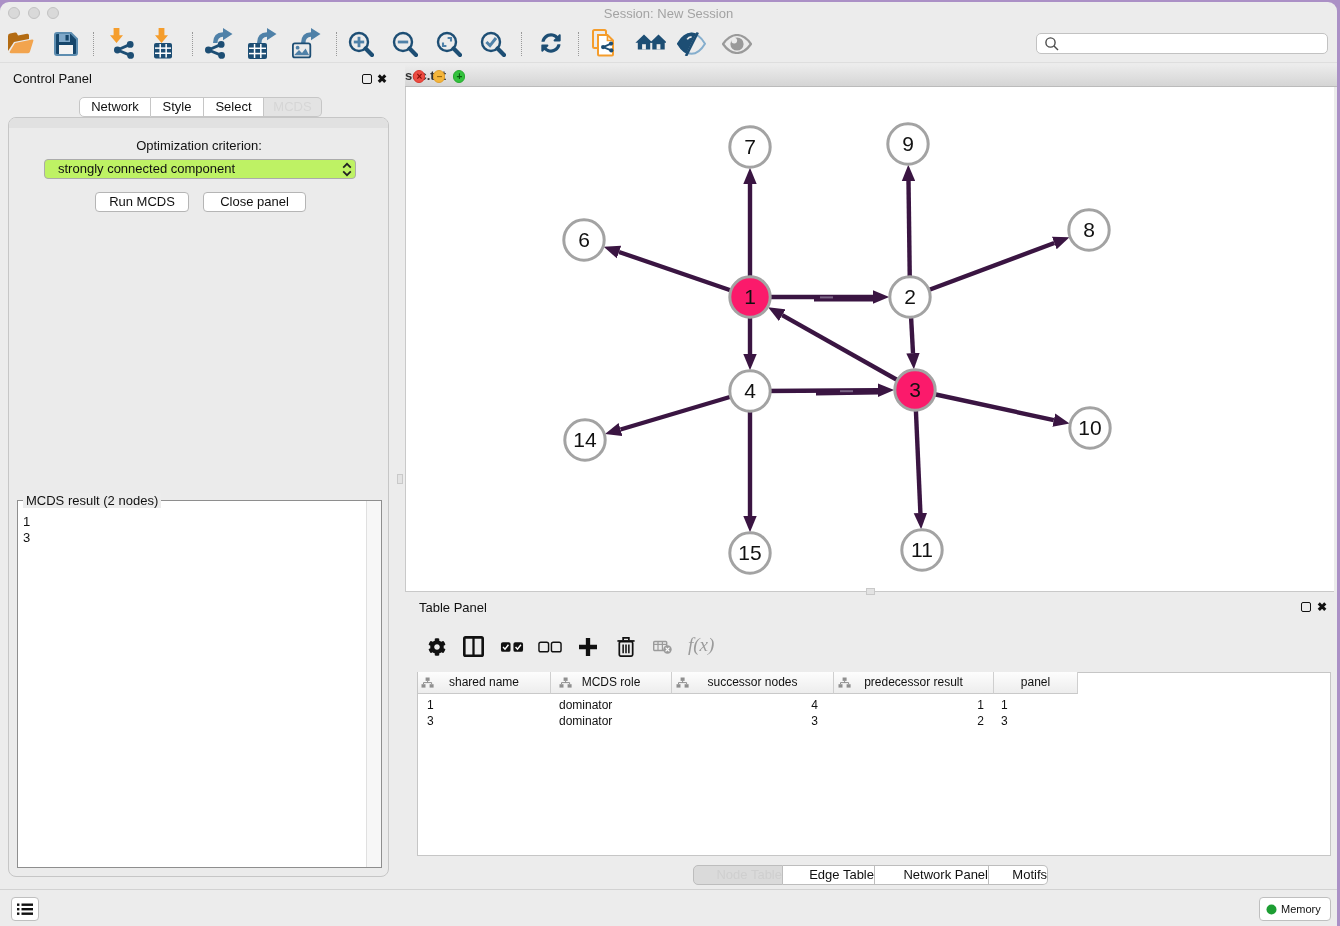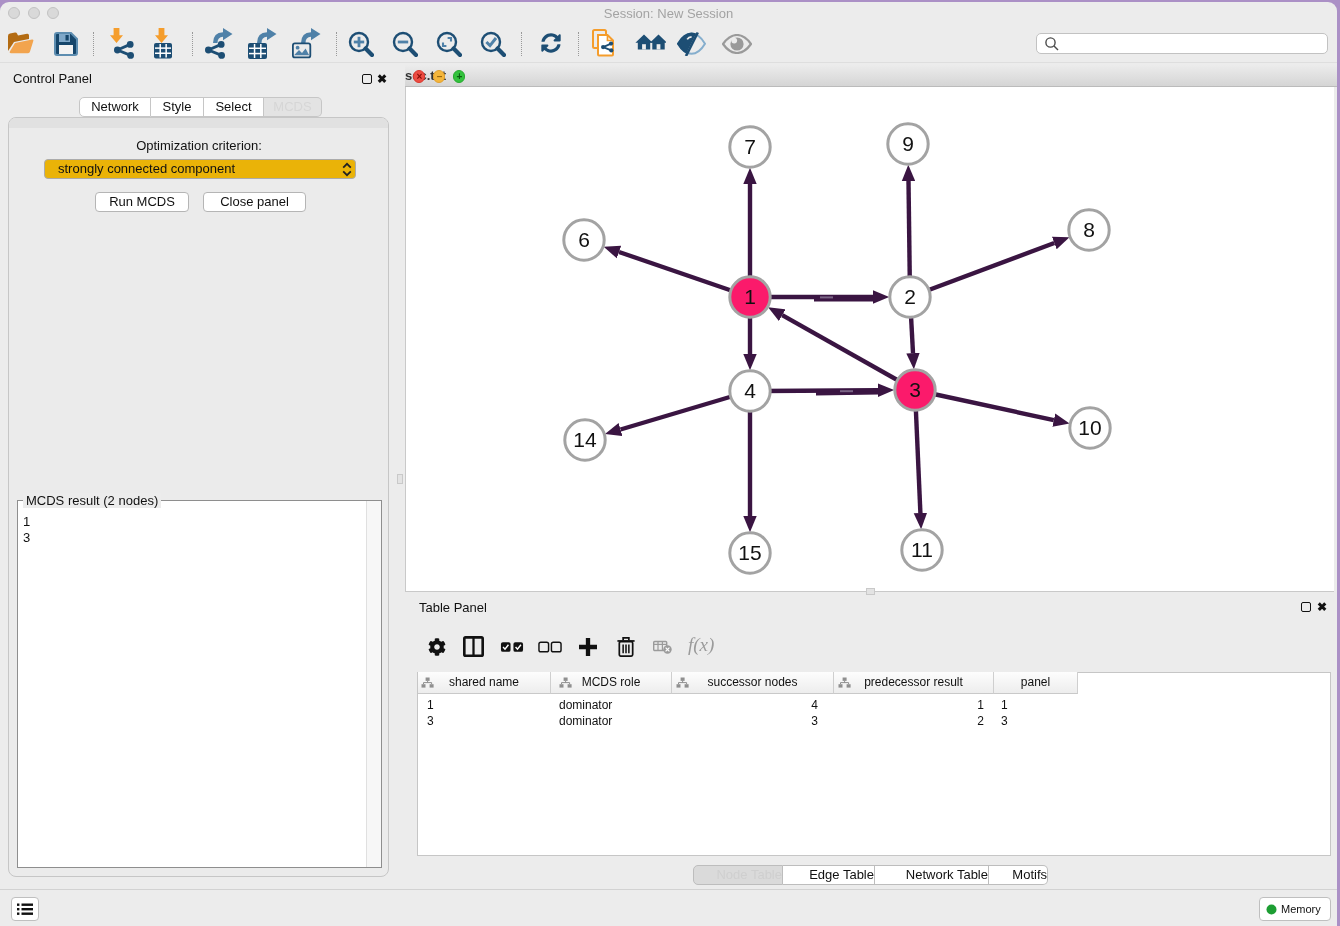--- a/index.html
+++ b/index.html
@@ -15,21 +15,21 @@
 .miniflo { position:absolute; width:10px; height:10px; border:1.6px solid #111; border-radius:2px; }
 .minix { position:absolute; font-size:12px; font-weight:bold; color:#111; }
 .tabrow { position:absolute; display:flex; }
 .tab { font-size:13px; color:#111; background:#fff; border:1px solid #c6c6c6; border-left:none; text-align:center; padding-top:1px; height:20px; }
 .tab.first { border-left:1px solid #c6c6c6; border-radius:5px 0 0 5px; }
 .tab.last { border-radius:0 5px 5px 0; }
 .tab.activegray { background:#e3e3e3; color:#d6d6d6; }
 #cp-pane { position:absolute; left:8px; top:117px; width:381px; height:760px; background:#ebebeb; border:1px solid #c6c6c6; border-radius:8px; }
 #cp-band { position:absolute; left:9px; top:118px; width:379px; height:10px; background:#e1e1e1; border-radius:7px 7px 0 0; }
 #optlabel { position:absolute; left:0; top:138px; width:398px; text-align:center; font-size:13px; color:#111; }
-#optsel { position:absolute; left:44px; top:159px; width:312px; height:20px; background:#eab308; border:1px solid #ababab; border-radius:4px; font-size:13px; color:#111; line-height:18px; padding-left:13px; }
+#optsel { position:absolute; left:44px; top:159px; width:312px; height:20px; background:#bef264; border:1px solid #ababab; border-radius:4px; font-size:13px; color:#111; line-height:18px; padding-left:13px; }
 .btn { position:absolute; top:192px; height:20px; background:#fff; border:1px solid #b5b5b5; border-radius:4px; font-size:13px; color:#111; text-align:center; line-height:18px; }
 #mcdsbox { position:absolute; left:17px; top:500px; width:365px; height:368px; background:#fff; border:1px solid #8e8e8e; }
 #mcdslegend { position:absolute; left:23px; top:493px; background:#ececec; font-size:13px; color:#111; padding:0 3px; }
 #mcdsscroll { position:absolute; left:366px; top:501px; width:15px; height:366px; background:#f7f7f7; border-left:1px solid #e0e0e0; }
 #netbar { position:absolute; left:405px; top:65px; width:932px; height:22px; background:linear-gradient(#ececec,#d5d5d5); border-bottom:1px solid #bbb; }
 #nettitle { position:absolute; left:405px; top:68px; width:932px; text-align:left; font-size:13px; font-weight:bold; color:#333; }
 .mac { position:absolute; top:70px; width:12.5px; height:12.5px; border-radius:50%; }
 .mac span { position:absolute; left:0; top:0; width:12px; height:12px; font-size:10px; line-height:12px; text-align:center; font-weight:bold; display:block; }
 #canvas { position:absolute; left:405px; top:87px; width:929px; height:505px; background:#fff; border-left:1px solid #c9c9c9; border-bottom:1px solid #c9c9c9; }
 #tp-title { position:absolute; left:419px; top:600px; font-size:13px; color:#111; }
@@ -361,21 +361,21 @@
 <div class="td num" style="left:886px; top:697px; width:98px;">1</div>
 <div class="td" style="left:1001px; top:697px;">1</div>
 <div class="td" style="left:427px; top:713px;">3</div>
 <div class="td" style="left:559px; top:713px;">dominator</div>
 <div class="td num" style="left:720px; top:713px; width:98px;">3</div>
 <div class="td num" style="left:886px; top:713px; width:98px;">2</div>
 <div class="td" style="left:1001px; top:713px;">3</div>
 <div class="tabrow" style="left:693px; top:865px;">
   <div class="btab first activegray" style="width:90px;">Node Table</div>
   <div class="btab" style="width:92px;">Edge Table</div>
-  <div class="btab" style="width:114px;">Network Table</div>
+  <div class="btab" style="width:114px;">Network Panel</div>
   <div class="btab last" style="width:59px;">Motifs</div>
 </div>
 <div id="statusline"></div>
 <div class="abs" style="left:0; top:62px; width:1337px; height:0; border-top:1px solid #dedede;"></div>
 <div class="sbtn" style="left:11px; width:28px;"></div>
 <svg class="abs" style="left:17px; top:903px;" width="16" height="13" viewBox="0 0 16 13">
 <g fill="#111">
       <rect x="0" y="0.5" width="2.4" height="2.4"></rect>
       <rect x="0" y="5" width="2.4" height="2.4"></rect>
       <rect x="0" y="9.5" width="2.4" height="2.4"></rect>

